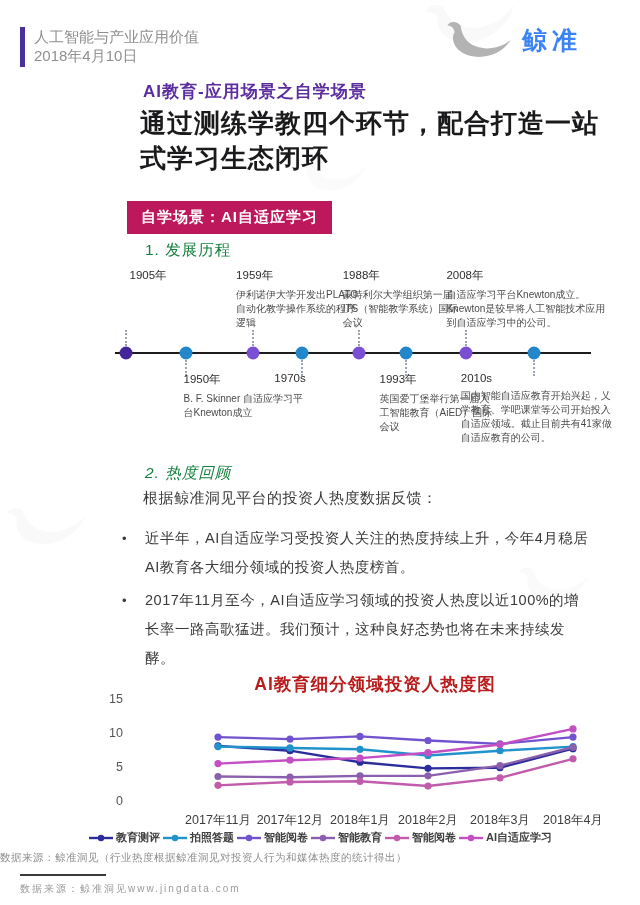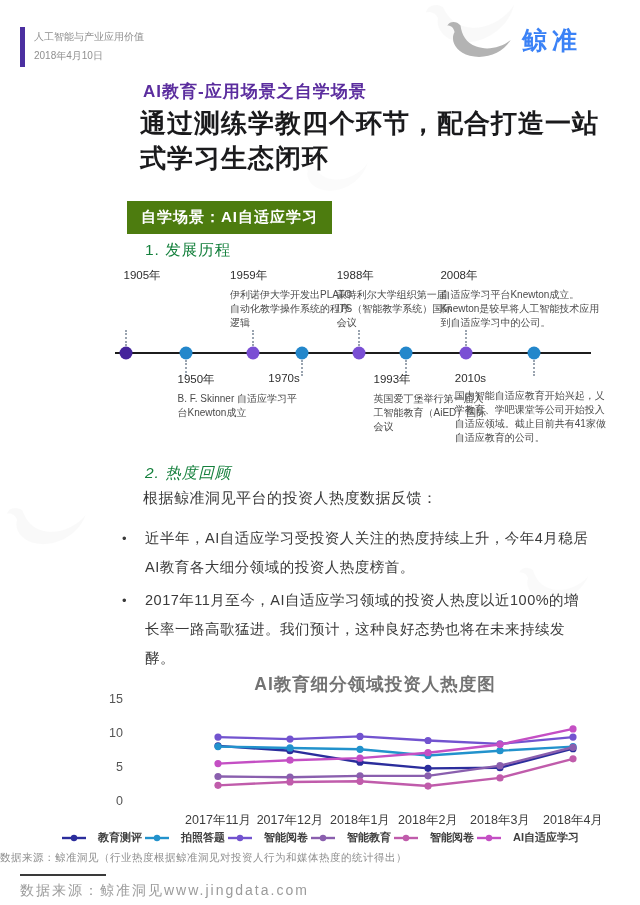--- a/index.html
+++ b/index.html
@@ -3,59 +3,59 @@
 <meta charset="utf-8">
 <style>
   html,body{margin:0;padding:0;}
   body{
     width:640px;height:905px;position:relative;background:#ffffff;overflow:hidden;
     font-family:"Liberation Sans","DejaVu Sans",sans-serif;color:#222;
   }
   .abs{position:absolute;}
   
   .accent-bar{left:20px;top:27px;width:5px;height:40px;background:#4b2fa0;}
-  .header-text{left:34px;top:27px;font-size:10px;color:#8f8f8f;line-height:19px;}
+  .header-text{left:34px;top:27px;font-size:15px;color:#8f8f8f;line-height:19px;}
   .logo{right:58px;top:18px;display:flex;align-items:center;gap:10px;}
   .logo svg{width:66px;height:44px;fill:#b3b3b3;}
   .logo-text{font-size:25px;color:#3b82f6;letter-spacing:5px;font-weight:bold;}
   
   .wm{opacity:0.05;fill:#9a9a9a;pointer-events:none;}
   
   .category-title{left:143px;top:80px;font-size:17px;font-weight:bold;color:#5b2d9e;letter-spacing:1px;}
   .headline{left:140px;top:106px;width:470px;font-size:26px;line-height:35px;font-weight:bold;color:#1a1a1c;letter-spacing:1px;}
-  .badge{left:127px;top:201px;background:#4d7c0f;color:#fff;font-size:15px;font-weight:bold;padding:7px 14px;letter-spacing:1px;}
+  .badge{left:127px;top:201px;background:#be185d;color:#fff;font-size:15px;font-weight:bold;padding:7px 14px;letter-spacing:1px;}
   .sec-title{font-size:15.5px;color:#15803d;letter-spacing:1px;}
   .sec1-title{left:145px;top:240px;}
   .sec2-title{left:145px;top:463px;font-style:italic;}
   
   .timeline{left:113px;top:268px;width:478px;height:195px;}
   .tl-line{position:absolute;left:2px;right:0;top:84px;height:2px;background:#1c1c1c;}
   .tl-dot{position:absolute;width:13px;height:13px;border-radius:50%;transform:translate(-50%,-50%);top:85px;}
   .tl-conn{position:absolute;width:0;border-left:2px dotted #9aa4b0;height:16px;transform:translateX(-50%);}
-  .tl-item{position:absolute;font-size:10px;}
+  .tl-item{position:absolute;font-size:10px;margin-left:6px;}
   .tl-year{font-size:11.5px;color:#2e2e2e;margin-bottom:5px;}
   .tl-desc{font-size:10px;color:#4a4a4a;line-height:14px;}
   .tl-top{top:0;}
   .tl-bottom{top:104px;}
   
   .intro{left:143px;top:489px;font-size:15px;color:#3a3a3a;letter-spacing:0.5px;}
   .bullet{left:122px;width:470px;font-size:14.5px;color:#3a3a3a;line-height:29px;letter-spacing:0.5px;display:flex;}
   .bullet .dot{width:23px;flex:none;font-size:13px;}
   .bullet1{top:524px;}
   .bullet2{top:586px;}
   
-  .chart-title{left:120px;top:672px;width:510px;text-align:center;font-size:17.5px;font-weight:bold;color:#737373;letter-spacing:1px;}
+  .chart-title{left:120px;top:672px;width:510px;text-align:center;font-size:17.5px;font-weight:bold;color:#b91c1c;letter-spacing:1px;}
   .chart-wrap{left:95px;top:692px;}
   .legend{left:0;top:830px;width:640px;display:flex;justify-content:center;align-items:center;gap:2px;}
-  .legend-item{display:flex;align-items:center;gap:11px;}
+  .legend-item{display:flex;align-items:center;gap:2px;}
   .legend-label{font-size:11px;font-weight:bold;color:#3f3f3f;}
   .caption{left:0;top:851px;width:640px;text-align:left;font-size:10.5px;color:#8e8e8e;letter-spacing:0.5px;}
   
   .footer-line{left:20px;top:874px;width:86px;height:2px;background:#3a3a3a;}
-  .footer-text{left:20px;top:882px;font-size:14px;color:#9b9b9b;letter-spacing:2px;}
+  .footer-text{left:20px;top:882px;font-size:10px;color:#9b9b9b;letter-spacing:2px;}
 </style>
 </head>
 <body>
 
 <svg class="abs wm" style="left:428px;top:-10px;width:90px;height:56px;transform:rotate(-18deg);" viewBox="0 0 100 60">
     <path d="M22 8 C16 1 6 1 2 8 C8 8 12 12 13 18 C6 30 14 48 36 54 C60 60 86 50 98 30 C84 42 62 46 46 40 C30 34 24 22 22 8 Z"></path>
   </svg>
 <svg class="abs wm" style="left:8px;top:498px;width:80px;height:50px;transform:rotate(-12deg);" viewBox="0 0 100 60">
     <path d="M22 8 C16 1 6 1 2 8 C8 8 12 12 13 18 C6 30 14 48 36 54 C60 60 86 50 98 30 C84 42 62 46 46 40 C30 34 24 22 22 8 Z"></path>
   </svg>

